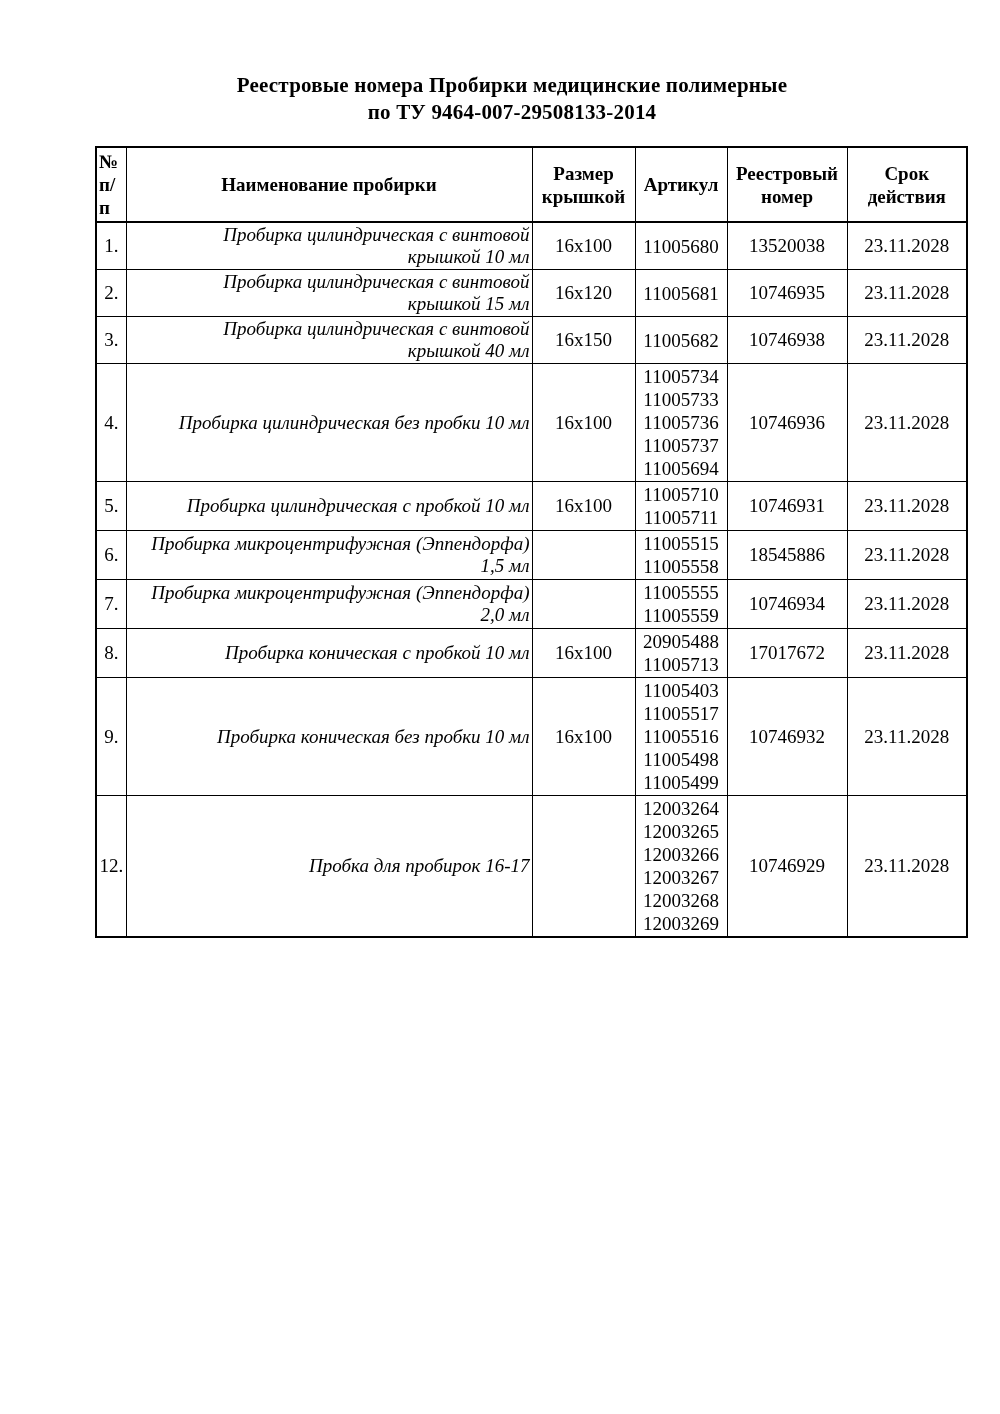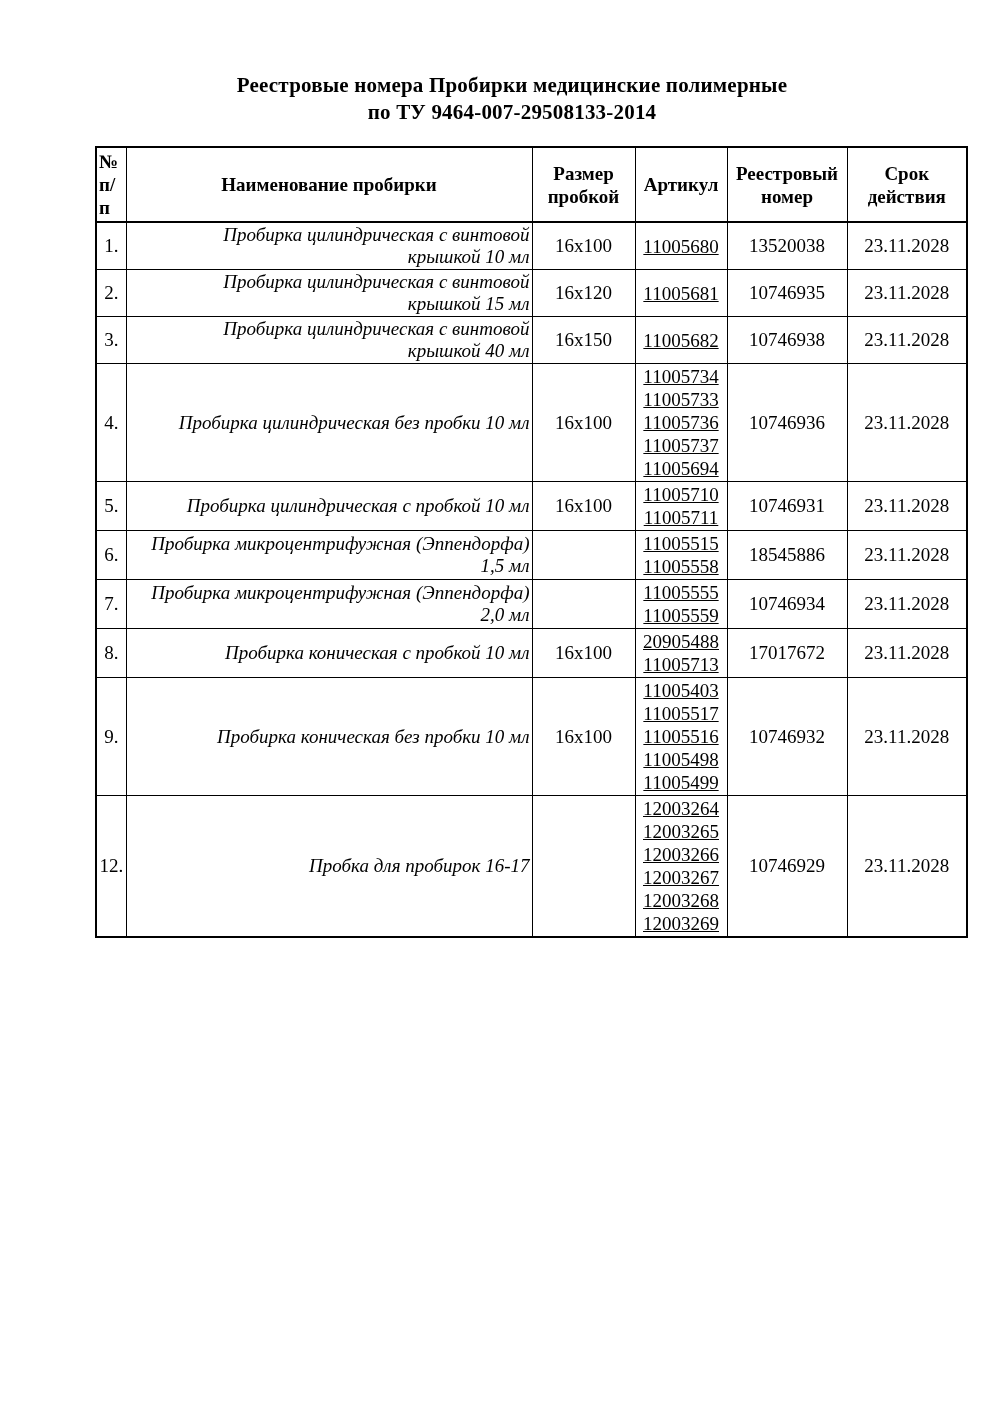--- a/index.html
+++ b/index.html
@@ -73,21 +73,20 @@
   }
   td.cell-size,
   td.cell-articles,
   td.cell-registry,
   td.cell-valid {
     text-align: center;
     line-height: 22px;
   }
   td.cell-articles div {
     line-height: 23px;
-    text-decoration: underline;
   }
 </style>
 </head>
 <body>
 
 <div class="page">
 
   <div class="doc-title">
     <div>Реестровые номера Пробирки медицинские полимерные</div>
     <div>по ТУ 9464-007-29508133-2014</div>
@@ -107,21 +106,21 @@
         <tr class="header-row">
           <th class="col-num">
             <div>№</div>
             <div>п/п</div>
           </th>
           <th>
             <div>Наименование пробирки</div>
           </th>
           <th>
             <div>Размер</div>
-            <div>пробкой</div>
+            <div>крышкой</div>
           </th>
           <th>
             <div>Артикул</div>
           </th>
           <th>
             <div>Реестровый</div>
             <div>номер</div>
           </th>
           <th>
             <div>Срок</div>

